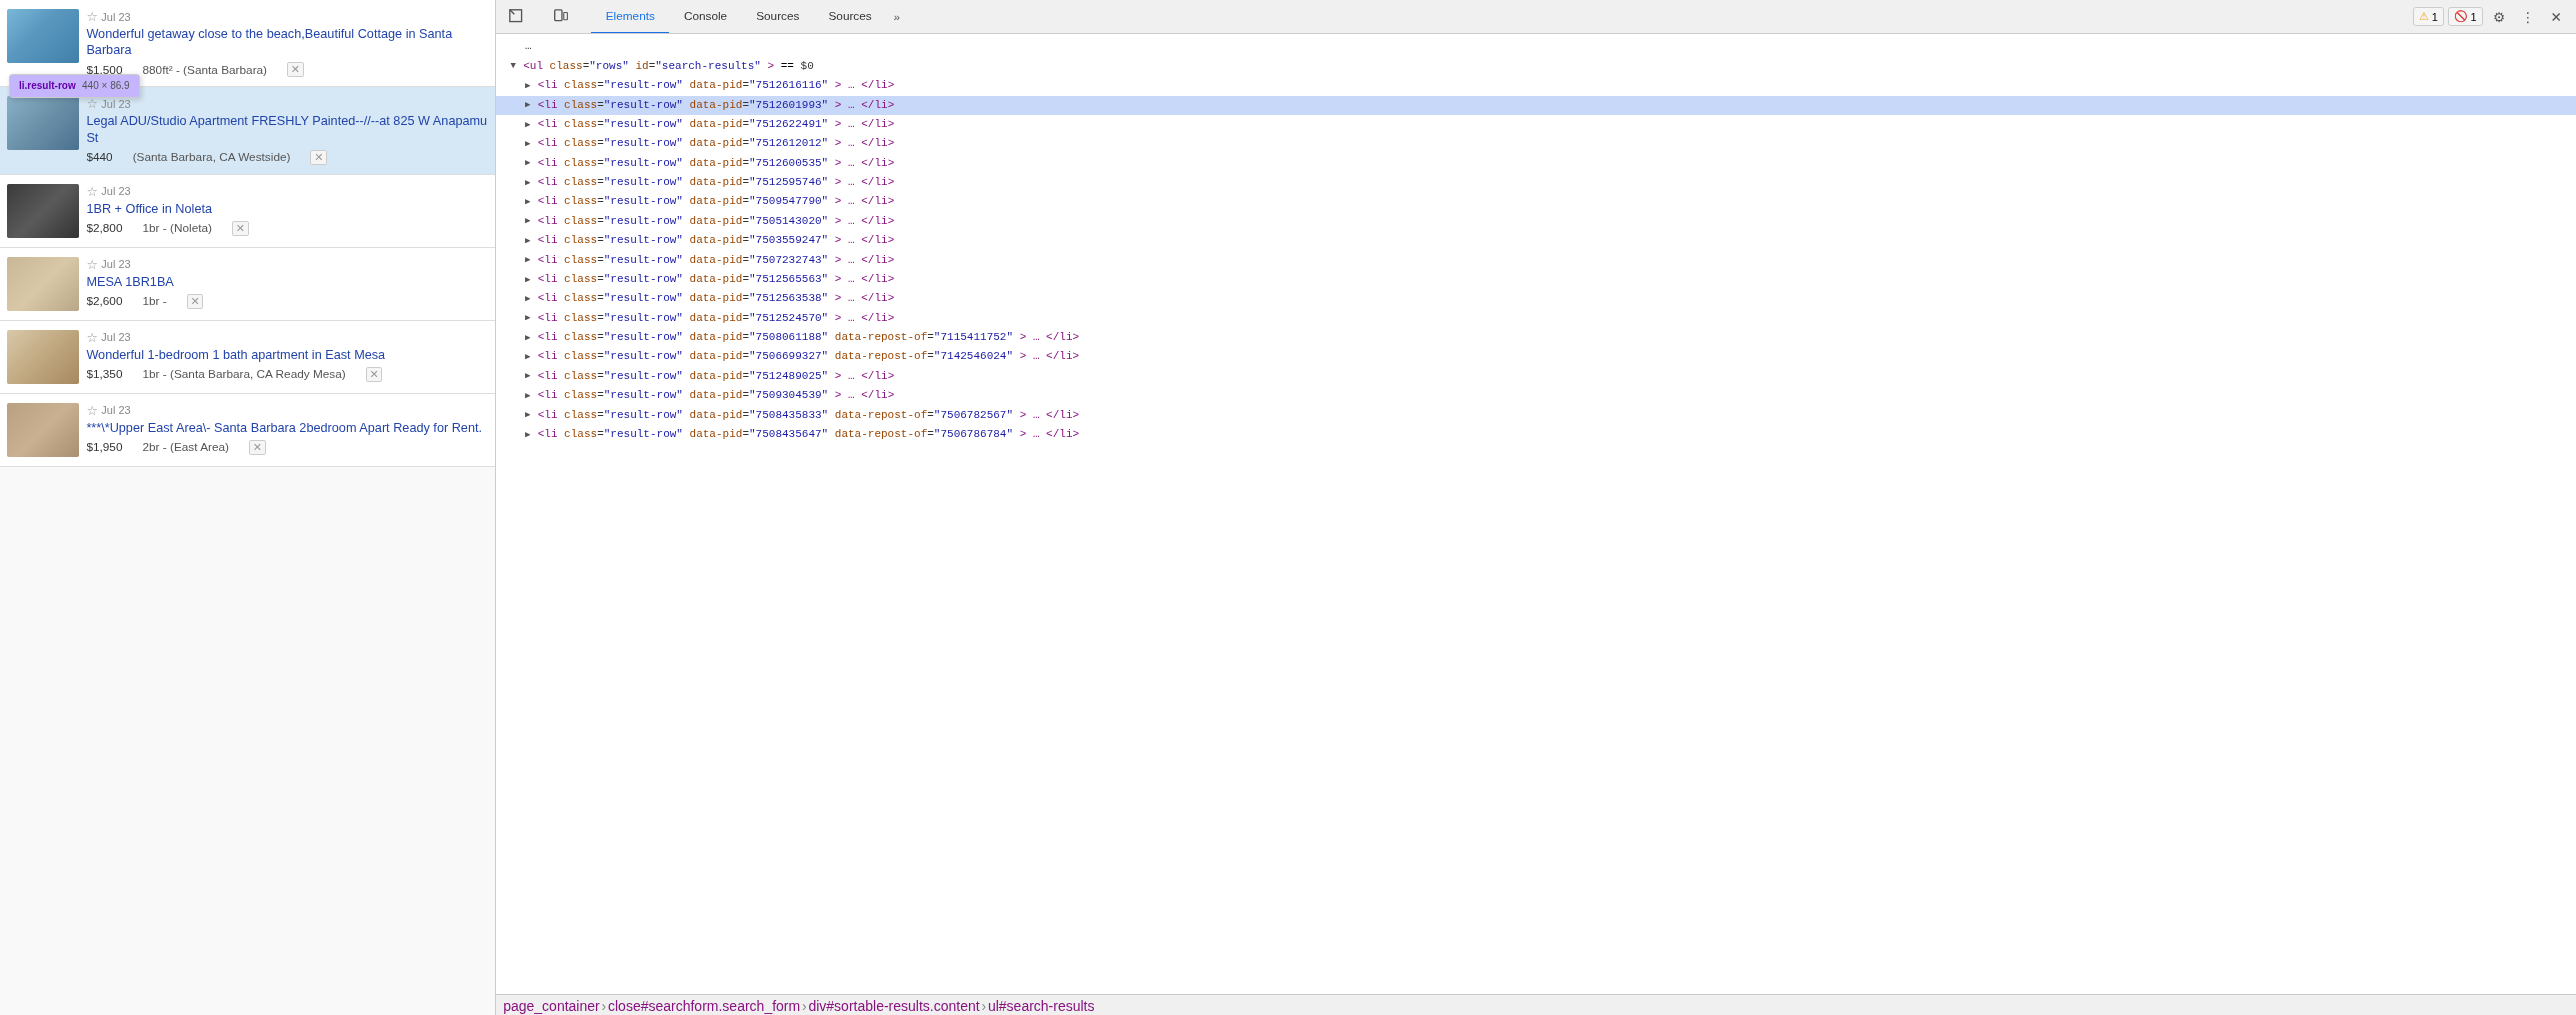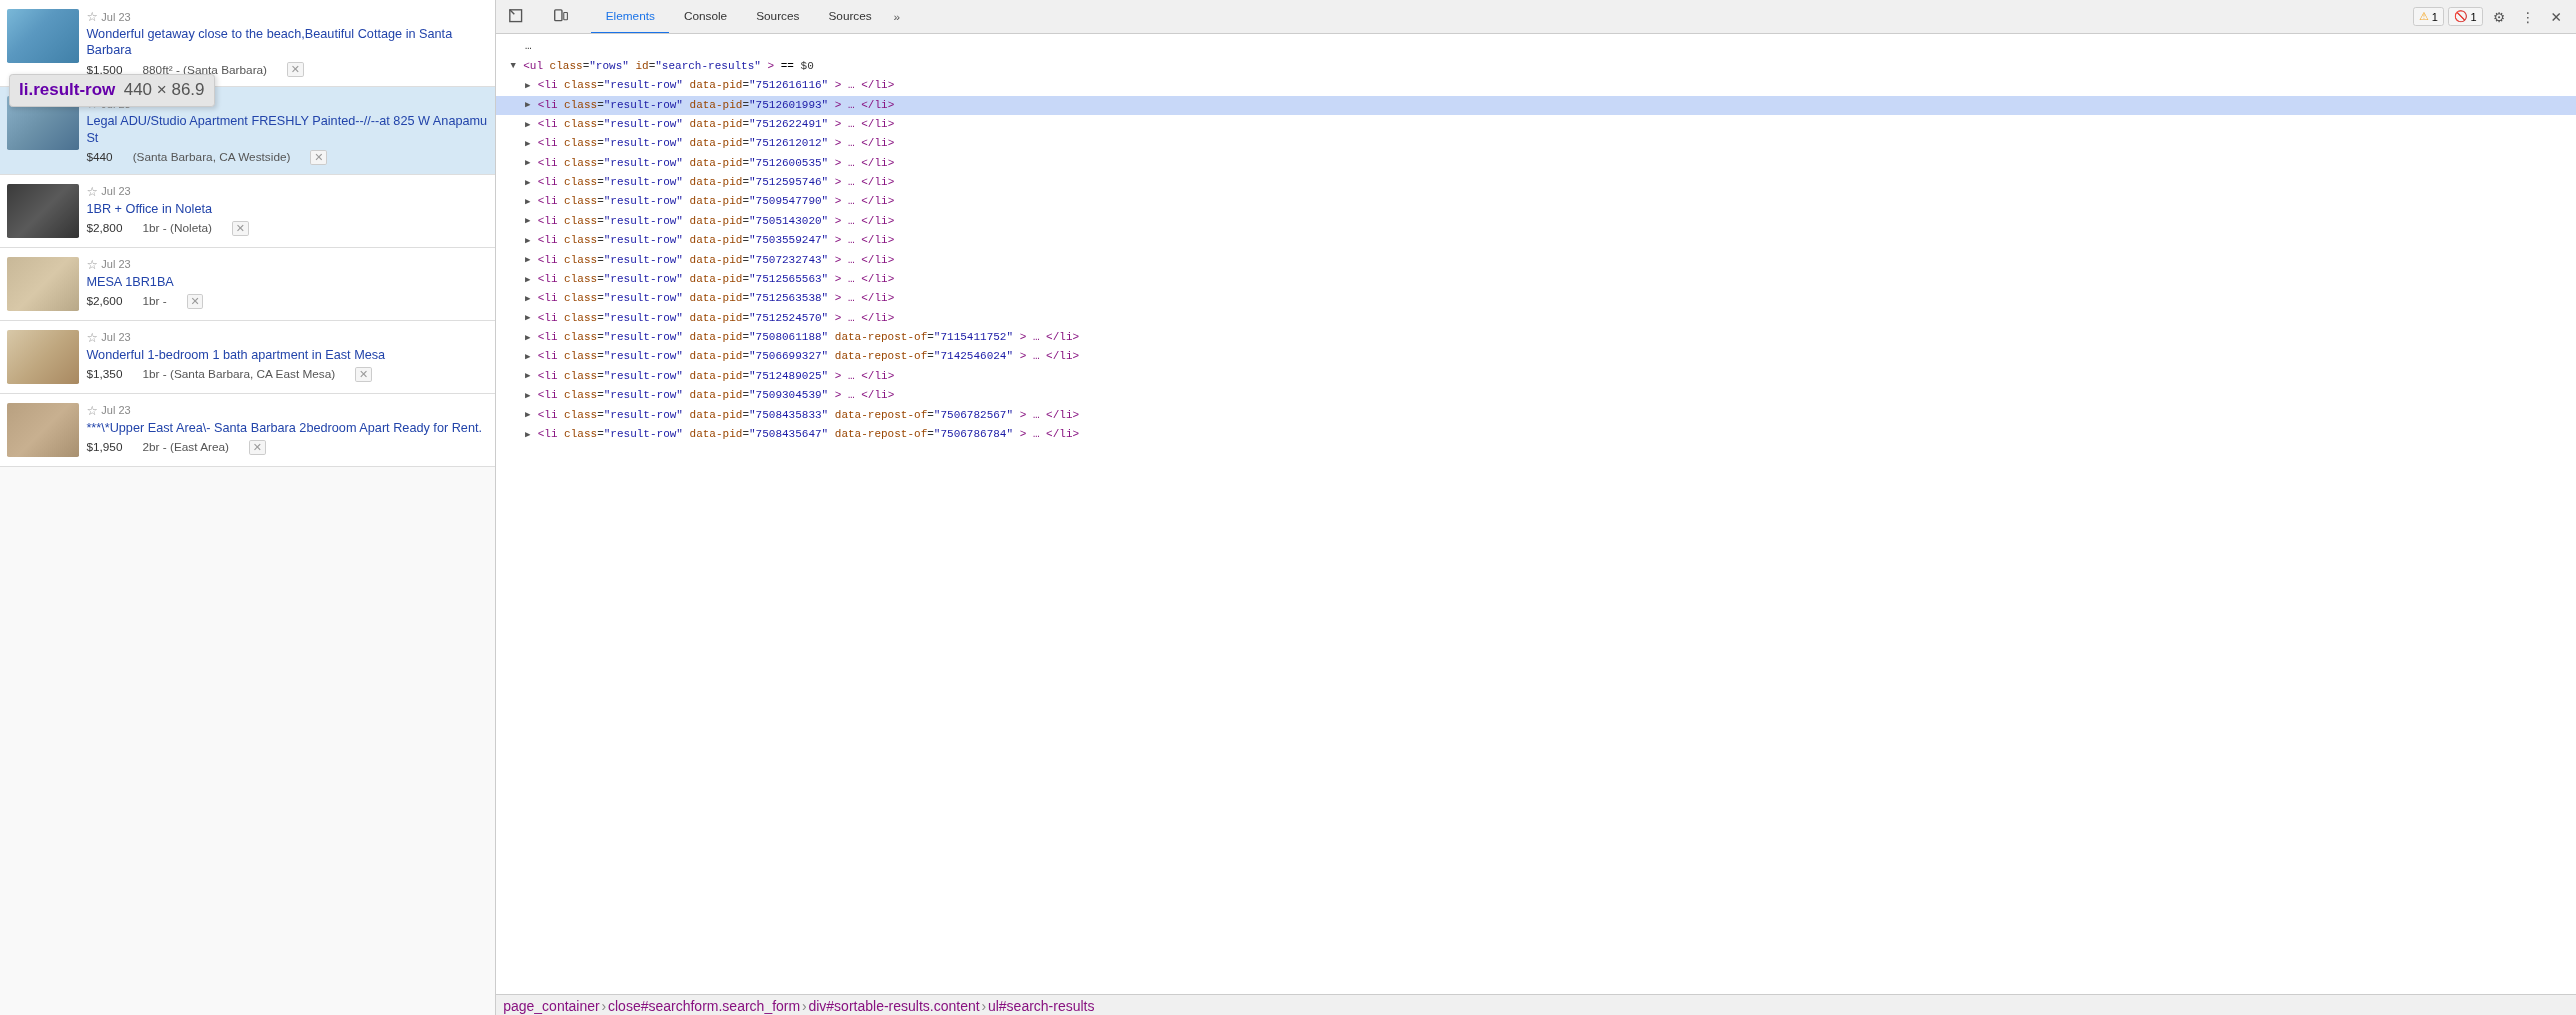--- a/index.html
+++ b/index.html
@@ -116,25 +116,25 @@
       border-radius: 1.8px;
       padding: 0 2.7px;
       background: #f5f5f5;
     }
 
     
     .tooltip-box {
       position: absolute;
       top: 74px;
       left: 9px;
-      background: #e5e5e5;
+      background: #c4b5fd;
       border: 0.9px solid #ccc;
       border-radius: 3.6px;
       padding: 5.4px 9px;
-      font-size: 17px;
+      font-size: 10px;
       color: #333;
       box-shadow: 1.8px 1.8px 5.4px rgba(0,0,0,0.15);
       z-index: 100;
       white-space: nowrap;
     }
 
     .tooltip-tag {
       color: #6600aa;
       font-weight: bold;
     }
@@ -417,21 +417,21 @@
         <div class="thumb-img thumb-5"></div>
       </div>
       <div class="listing-info">
         <div class="listing-meta">
           <span class="star-icon">☆</span>
           <span class="listing-date">Jul 23</span>
         </div>
         <a class="listing-title">Wonderful 1-bedroom 1 bath apartment in East Mesa</a>
         <div class="listing-price-row">
           <span class="listing-price">$1,350</span>
-          <span class="listing-details">1br - (Santa Barbara, CA East Mesa)</span>
+          <span class="listing-details">1br - (Santa Barbara, CA Ready Mesa)</span>
           <span class="remove-btn">✕</span>
         </div>
       </div>
     </div>
   </div>
 
   <div class="listing-item">
     <div class="listing-top">
       <div class="listing-thumb">
         <div class="thumb-img thumb-6"></div>

